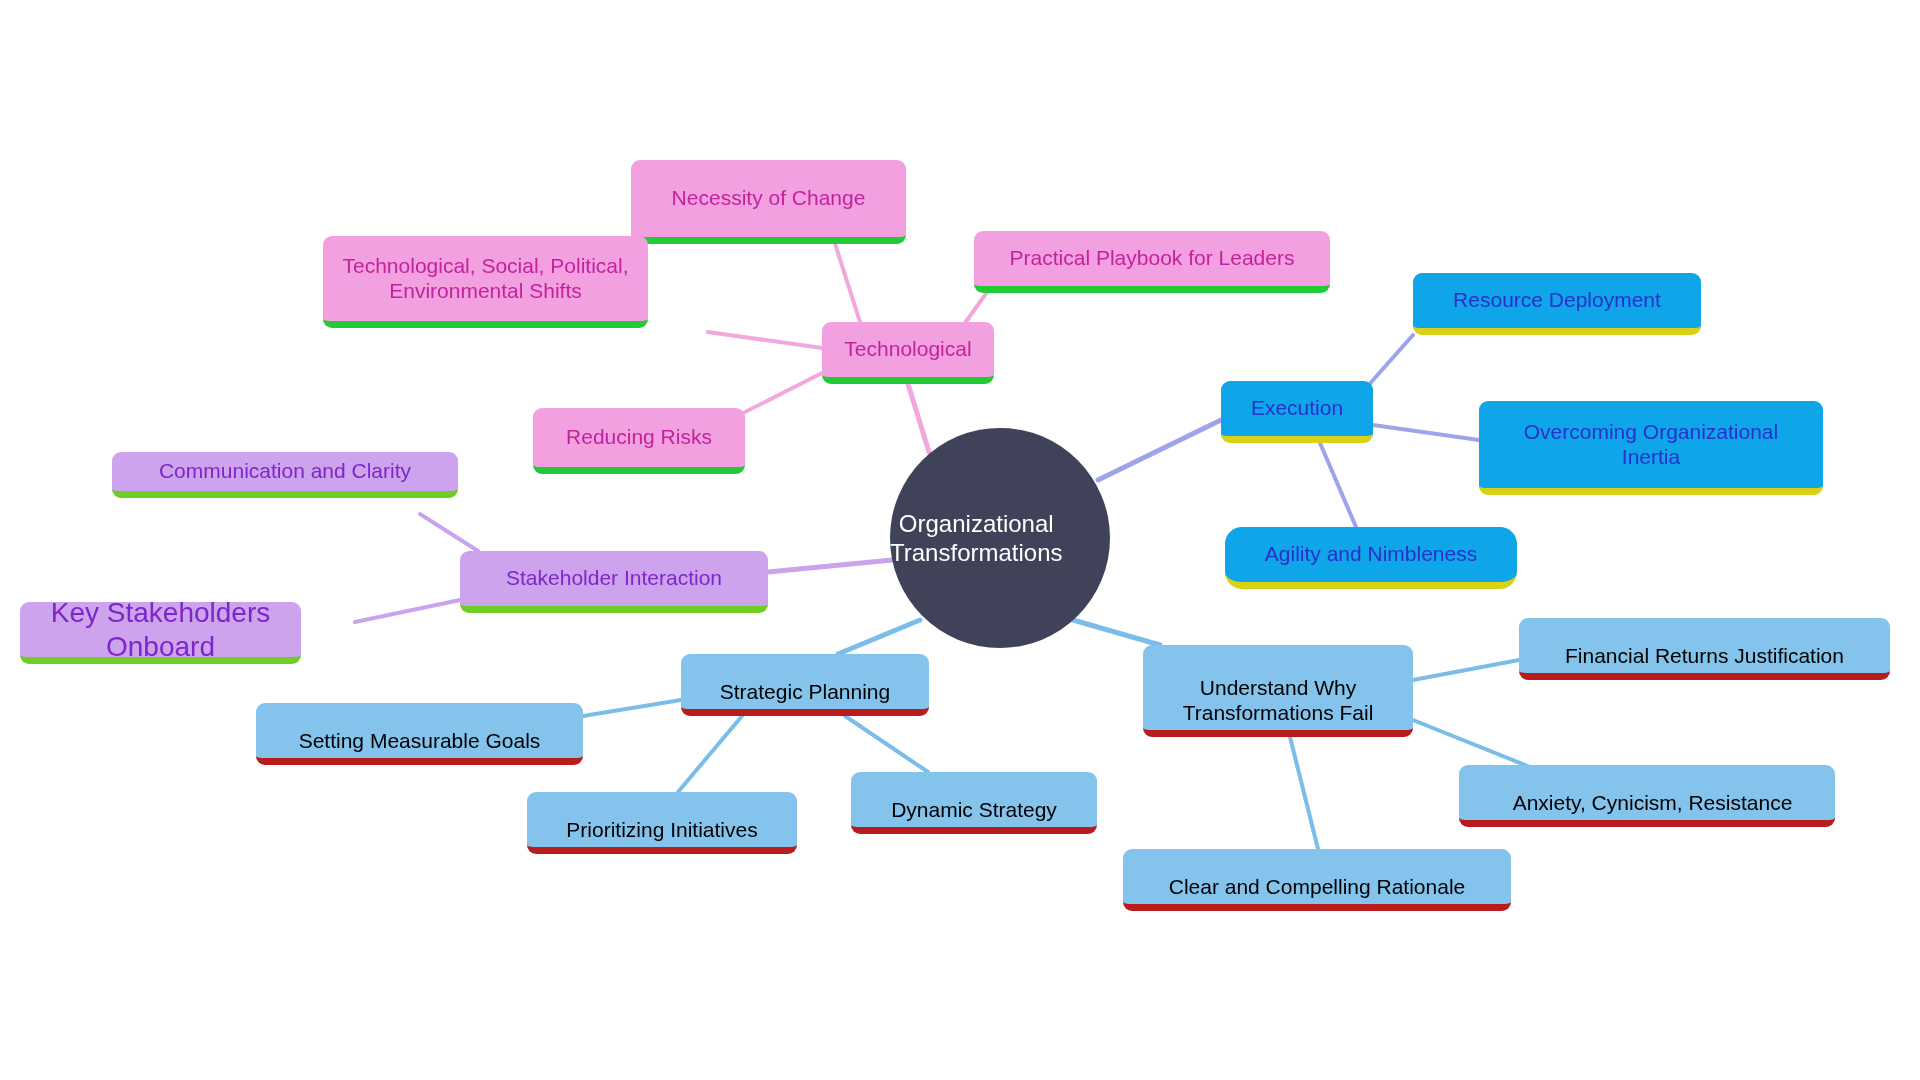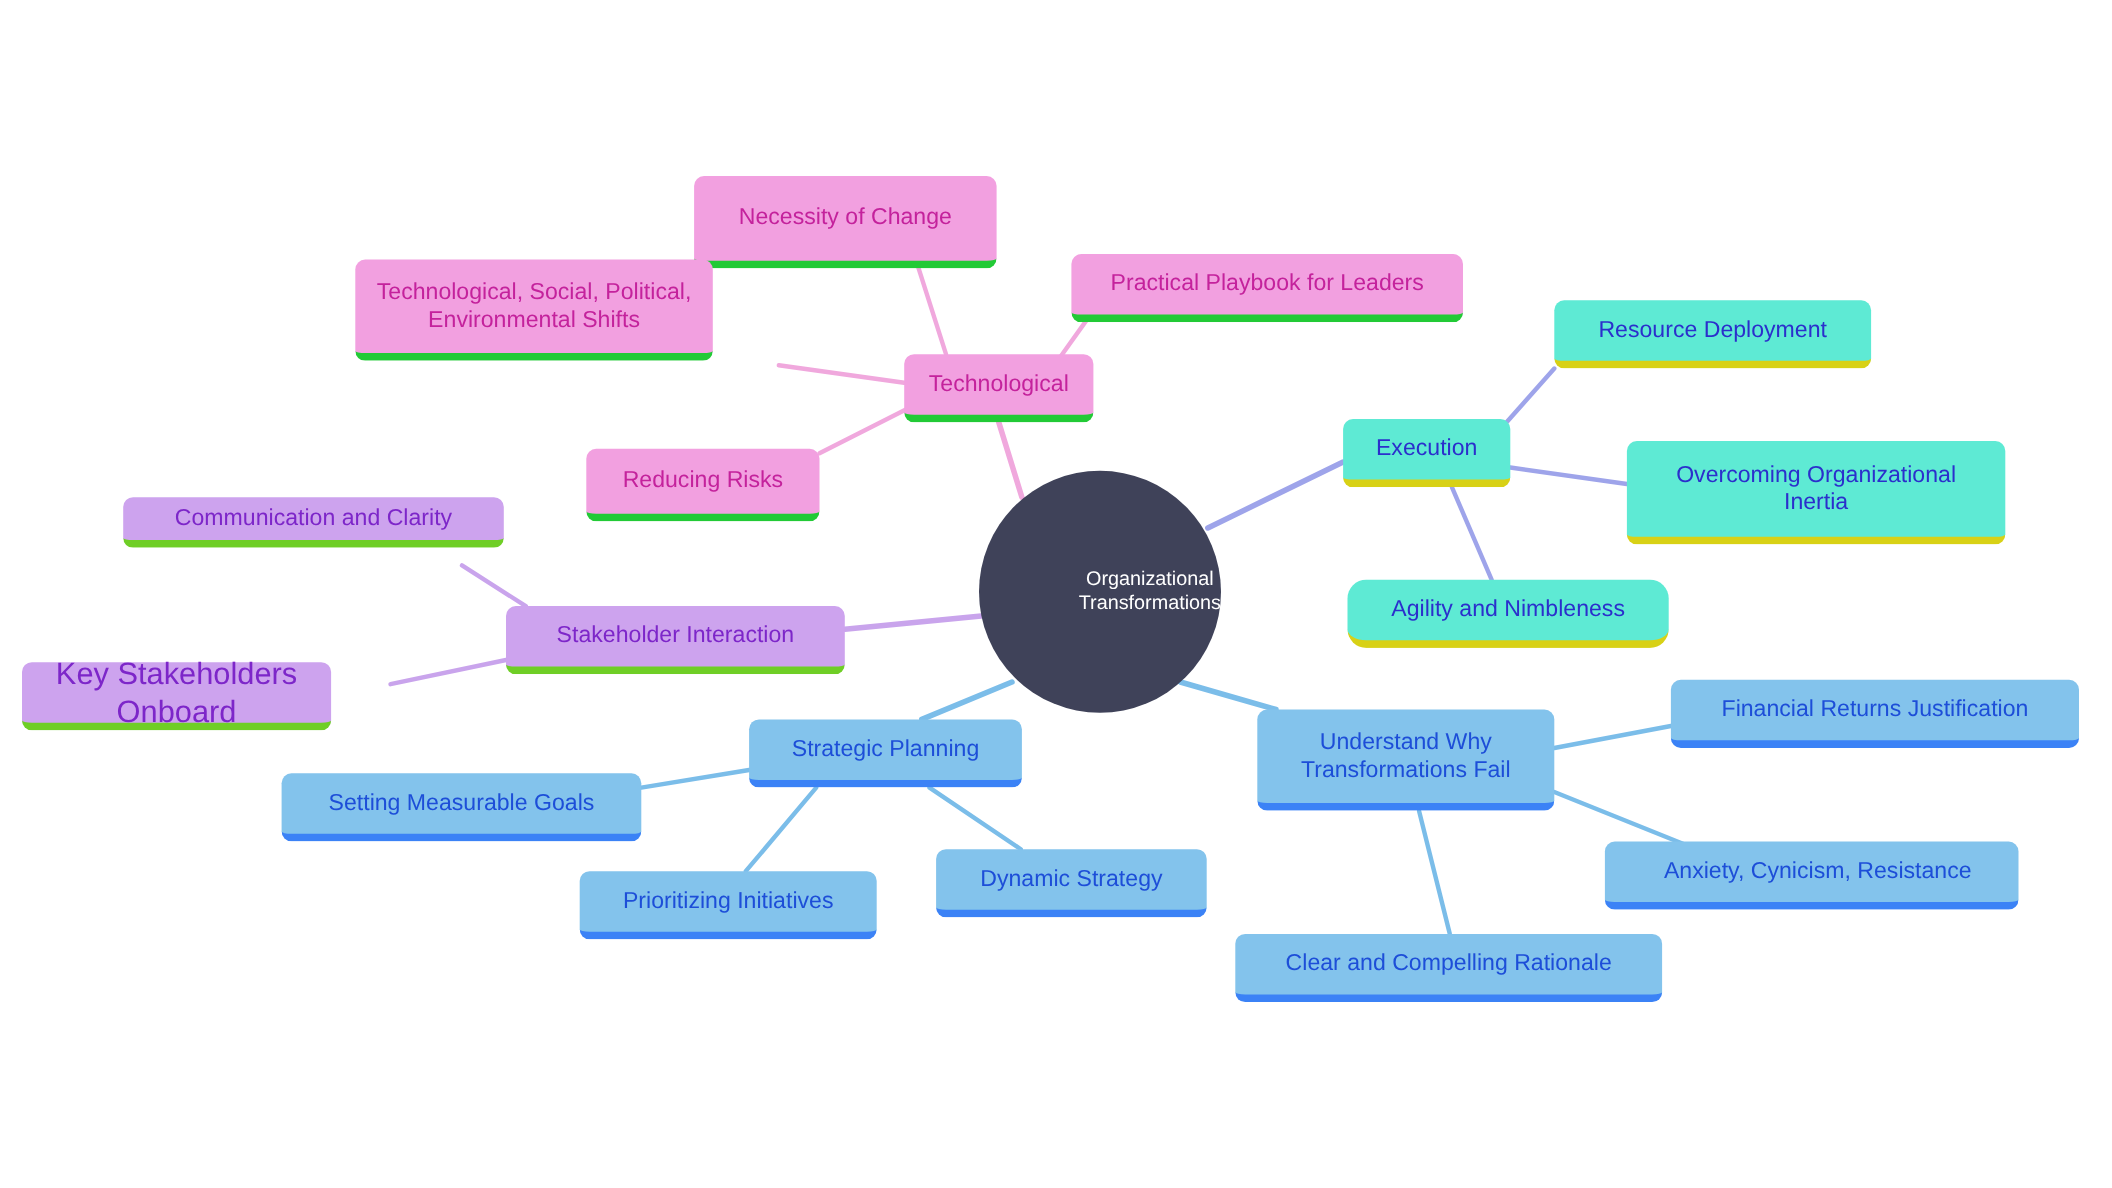--- a/index.html
+++ b/index.html
@@ -46,34 +46,34 @@
     display: block;
     width: 100%;
   }
 
   
   .root-node {
     position: absolute;
     border-radius: 50%;
     display: flex;
     align-items: center;
-    justify-content: flex-end;
+    justify-content: flex-start;
     text-align: center;
     color: #ffffff;
-    font-size: 18px;
+    font-size: 24px;
     line-height: 1.22;
     white-space: pre-line;
     z-index: 6;
   }
 
   
   .fam-pink      { background: #f2a0e0; color: #c4229c; border-bottom: 7px solid #22ca36; }
   .fam-lavender  { background: #cda3ee; color: #7d26c9; border-bottom: 7px solid #6fce26; }
-  .fam-periwinkle{ background: #5eead4; color: #2b2fcc; border-bottom: 7px solid #d8d116; }
-  .fam-skyblue   { background: #83c3ec; color: #1d4ed8; border-bottom: 7px solid #3b82f6; }
+  .fam-periwinkle{ background: #0ea5e9; color: #2b2fcc; border-bottom: 7px solid #d8d116; }
+  .fam-skyblue   { background: #83c3ec; color: #000000; border-bottom: 7px solid #b91c1c; align-items: flex-end; }
 </style>
 </head>
 <body>
 
 <div id="canvas">
 
   <svg id="edge-layer" viewBox="0 0 1920 1080" width="1920" height="1080" xmlns="http://www.w3.org/2000/svg">
       <line x1="929" y1="452" x2="908" y2="384" stroke="#f0a8dd" stroke-width="5" stroke-linecap="round"></line>
       <line x1="860" y1="322" x2="830" y2="228" stroke="#f0a8dd" stroke-width="4" stroke-linecap="round"></line>
       <line x1="960" y1="330" x2="1000" y2="274" stroke="#f0a8dd" stroke-width="4" stroke-linecap="round"></line>

